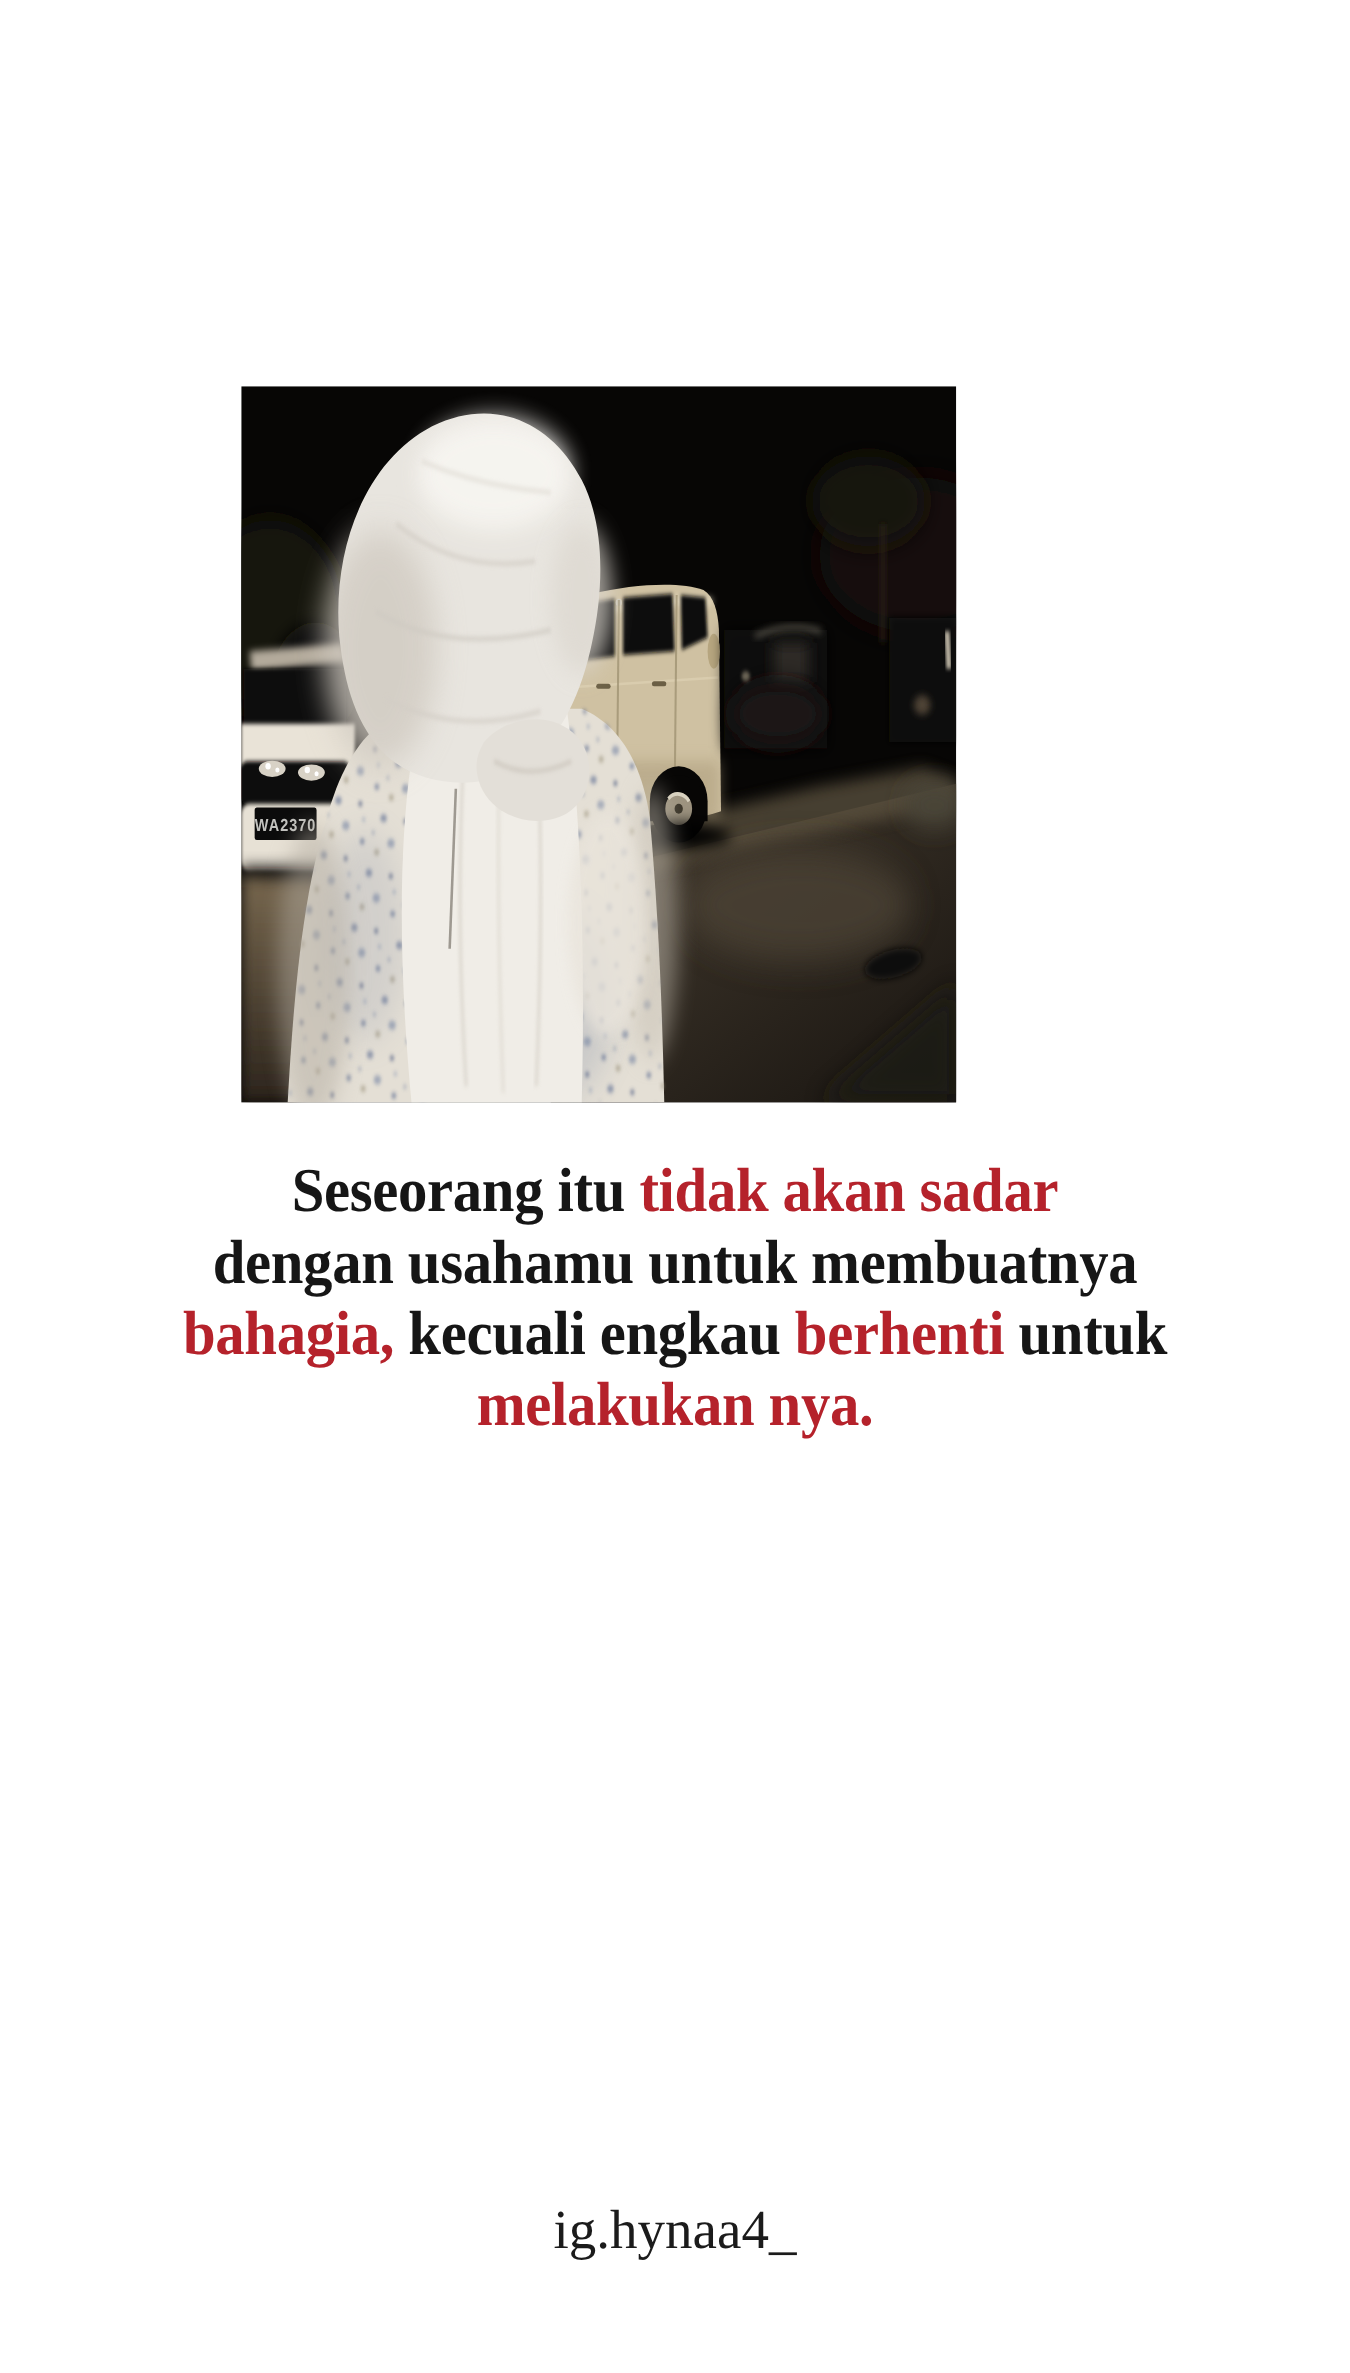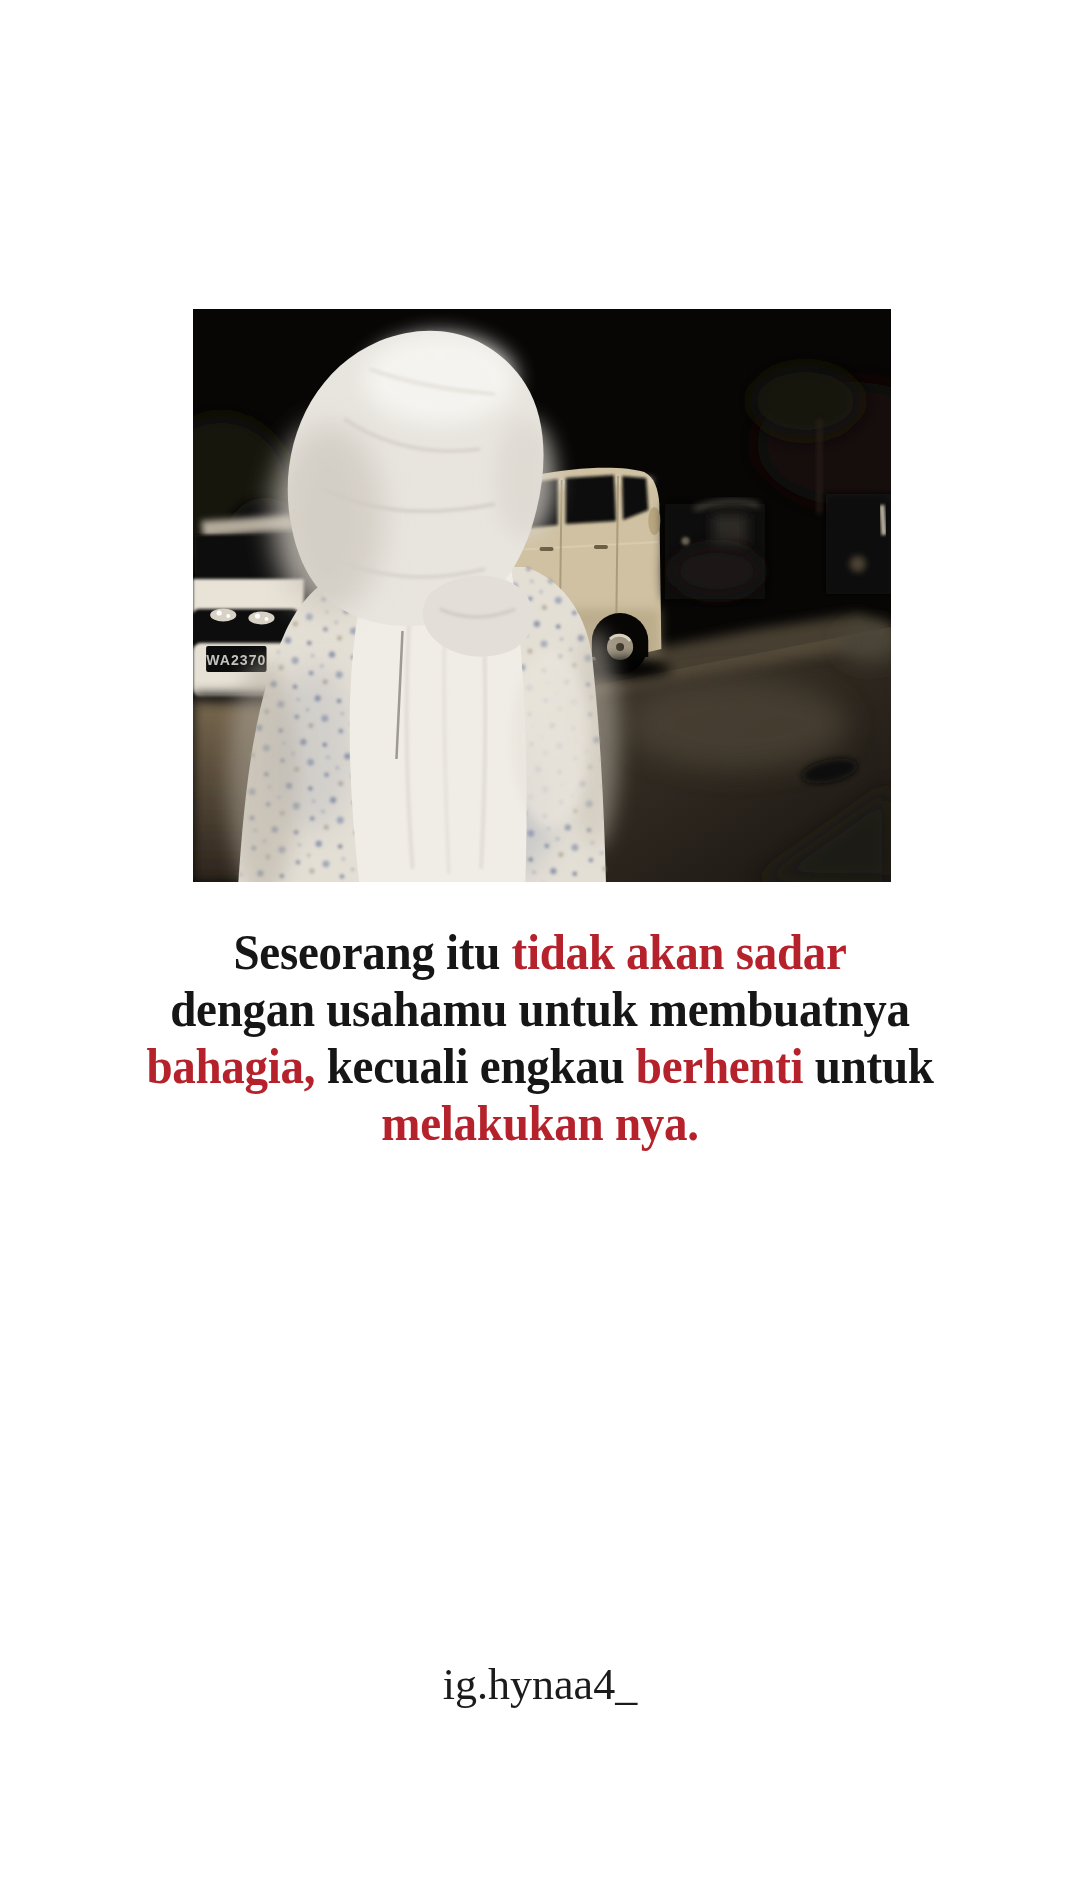--- a/index.html
+++ b/index.html
@@ -1,34 +1,34 @@
 <!DOCTYPE html>
 <html style="--quote-black: #161616; --quote-red: #b5222b; --watermark-color: #1b1b1b;"><head>
 <meta charset="utf-8">
 <style>
   html,body{margin:0;padding:0;background:#ffffff;}
   body{
     width:1080px;height:1898px;position:relative;overflow:hidden;
     font-family:"Liberation Serif", serif;
   }
   .photo{
-    position:absolute;left:193px;top:309px;width:698px;height:573px;
+    position:absolute;left:193px;top:309px;width:572px;height:573px;
   }
   .photo svg{display:block;width:100%;height:100%;}
   .quote{
     position:absolute;left:0;top:924px;width:1080px;
     text-align:center;
     font-size:50px;line-height:57px;font-weight:700;
     color:var(--quote-black,#161616);
     transform:scaleX(0.94);transform-origin:540px 0;
     letter-spacing:-0.3px;
   }
   .quote .seg-red{color:var(--quote-red,#b5222b);}
   .watermark{
-    position:absolute;left:0;top:1661px;width:1080px;
+    position:absolute;left:0;top:1760px;width:1080px;
     text-align:center;font-size:44px;line-height:48px;font-weight:400;
     color:var(--watermark-color,#1b1b1b);
   }
 </style>
 </head>
 <body>
 
 <div class="photo">
   <svg viewBox="0 0 693 573" preserveAspectRatio="none">
     <defs>

